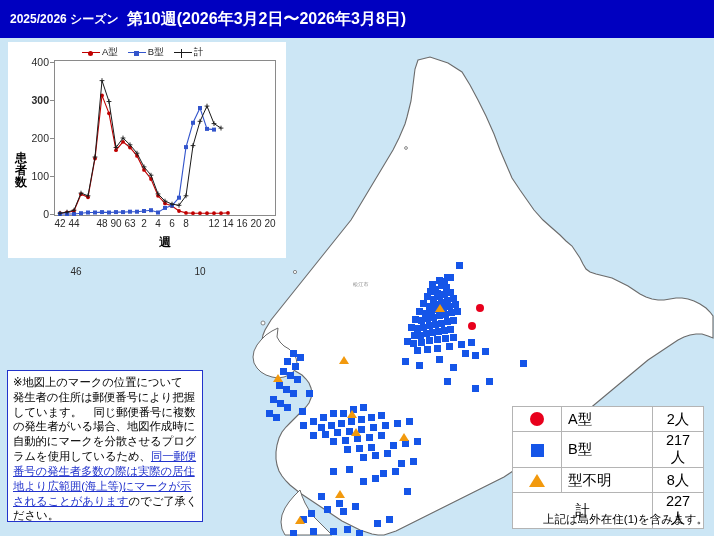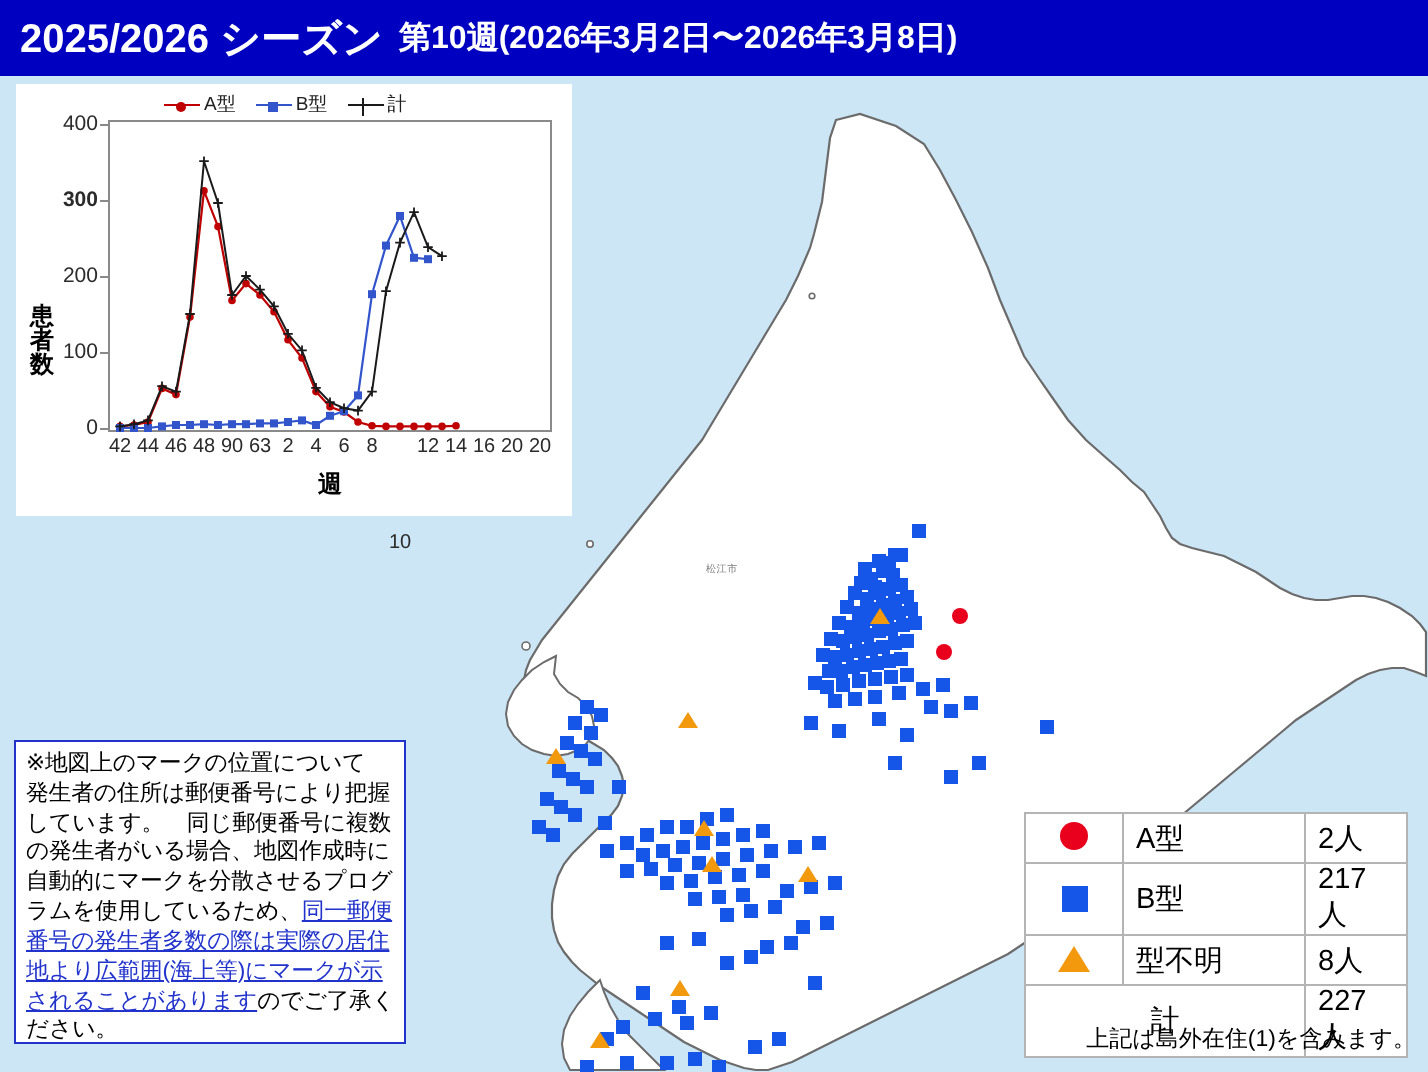--- a/index.html
+++ b/index.html
@@ -12,21 +12,21 @@
   #root{position:relative;width:714px;height:536px;background:#cce6f5;overflow:hidden;}
 
   
   .titlebar{
     position:absolute;left:0;top:0;width:714px;height:38px;
     background:#0000c0;color:#ffffff;
     display:flex;align-items:center;
     box-sizing:border-box;padding-left:10px;
     letter-spacing:0px;
   }
-  .title-season{font-size:20px;font-weight:bold;}
+  .title-season{font-size:12px;font-weight:bold;}
   .title-week{font-size:16px;font-weight:bold;margin-left:8px;}
 
   
   .map-layer{position:absolute;left:0;top:38px;width:714px;height:498px;}
   .map-svg{display:block;}
   .map-city-label{
     position:absolute;left:353px;top:243px;
     font-size:5px;color:#7a7a7a;letter-spacing:.3px;
     white-space:nowrap;
   }
@@ -94,21 +94,21 @@
   .legend-table{
     position:absolute;left:512px;top:406px;width:192px;
     border-collapse:collapse;background:#ffffff;
   }
   .legend-table td{
     border:1px solid #b4b4b4;height:24px;padding:0 6px;
     font-size:14.5px;color:#000;
   }
   .lt-icon{width:36px;text-align:center;}
   .lt-name{width:78px;text-align:left;padding-left:4px;}
-  .lt-val{text-align:left;padding-right:8px;}
+  .lt-val{text-align:center;padding-right:8px;}
   .lt-total-name{text-align:center;}
   .ico-circle{display:inline-block;width:14px;height:14px;border-radius:50%;background:#e8001c;vertical-align:-2px;}
   .ico-square{display:inline-block;width:13px;height:13px;background:#1555e8;vertical-align:-2px;}
   .ico-tri{display:inline-block;width:0;height:0;border-left:8px solid transparent;border-right:8px solid transparent;border-bottom:13px solid #f2990d;vertical-align:-2px;}
   .legend-foot{
     position:absolute;left:512px;top:512px;width:196px;text-align:right;
     font-size:11.5px;color:#000;padding-right:4px;
   }
 </style>
 </head>
@@ -384,21 +384,21 @@
           <div class="ytick" style="top: 78px;">200</div>
           <div class="ytickmark" style="top: 78px;"></div>
           <div class="ytick" style="top: 40px; font-weight: bold;">300</div>
           <div class="ytickmark" style="top: 40px;"></div>
           <div class="ytick" style="top: 2px;">400</div>
           <div class="ytickmark" style="top: 2px;"></div>
         </div>
       <div id="xtick-layer">
           <div class="xtick" style="left: 6px;">42</div>
           <div class="xtick" style="left: 20px;">44</div>
-          <div class="xtick" style="left: 34px;">46</div>
+          <div class="xtick" style="left: 22px; margin-top: 48px;">46</div>
           <div class="xtick" style="left: 48px;">48</div>
           <div class="xtick" style="left: 62px;">90</div>
           <div class="xtick" style="left: 76px;">63</div>
           <div class="xtick" style="left: 90px;">2</div>
           <div class="xtick" style="left: 104px;">4</div>
           <div class="xtick" style="left: 118px;">6</div>
           <div class="xtick" style="left: 132px;">8</div>
           <div class="xtick" style="left: 146px; margin-top: 48px;">10</div>
           <div class="xtick" style="left: 160px;">12</div>
           <div class="xtick" style="left: 174px;">14</div>

